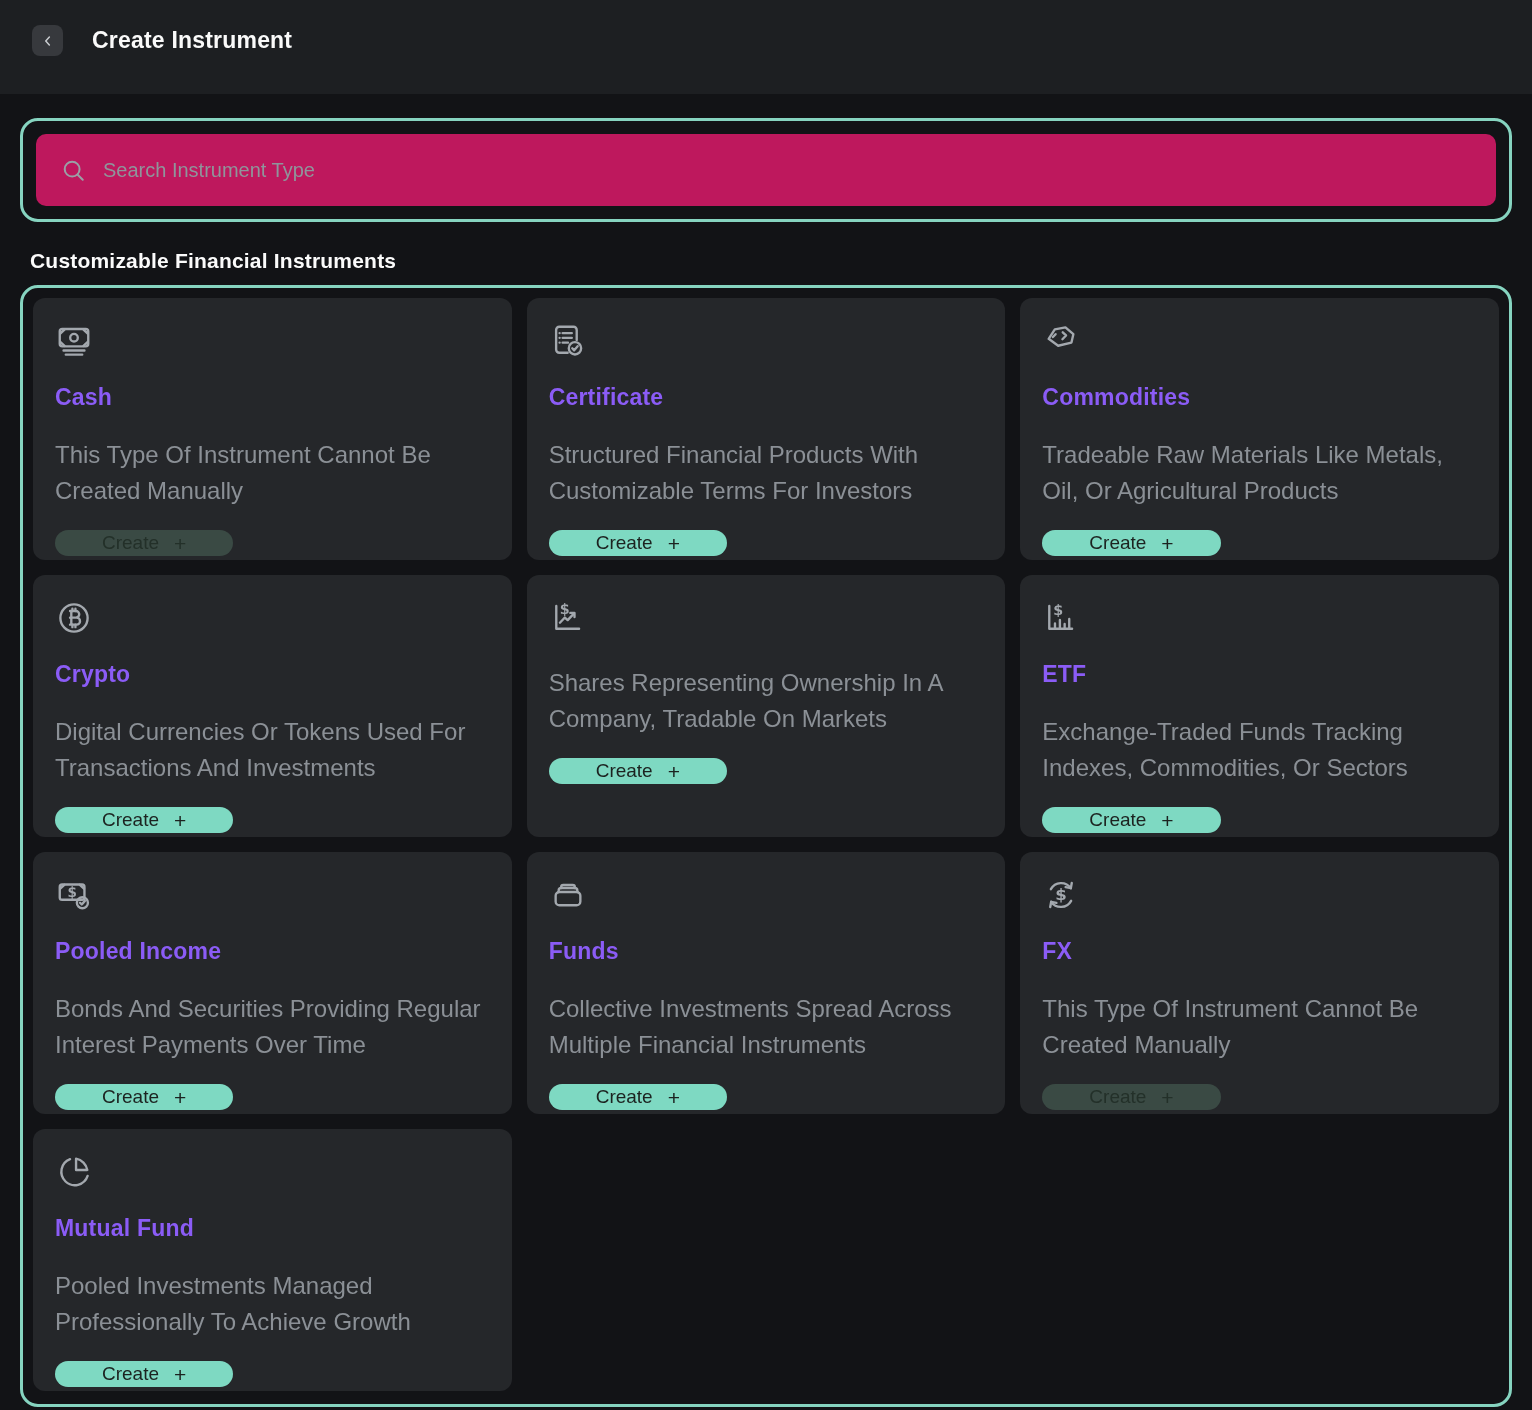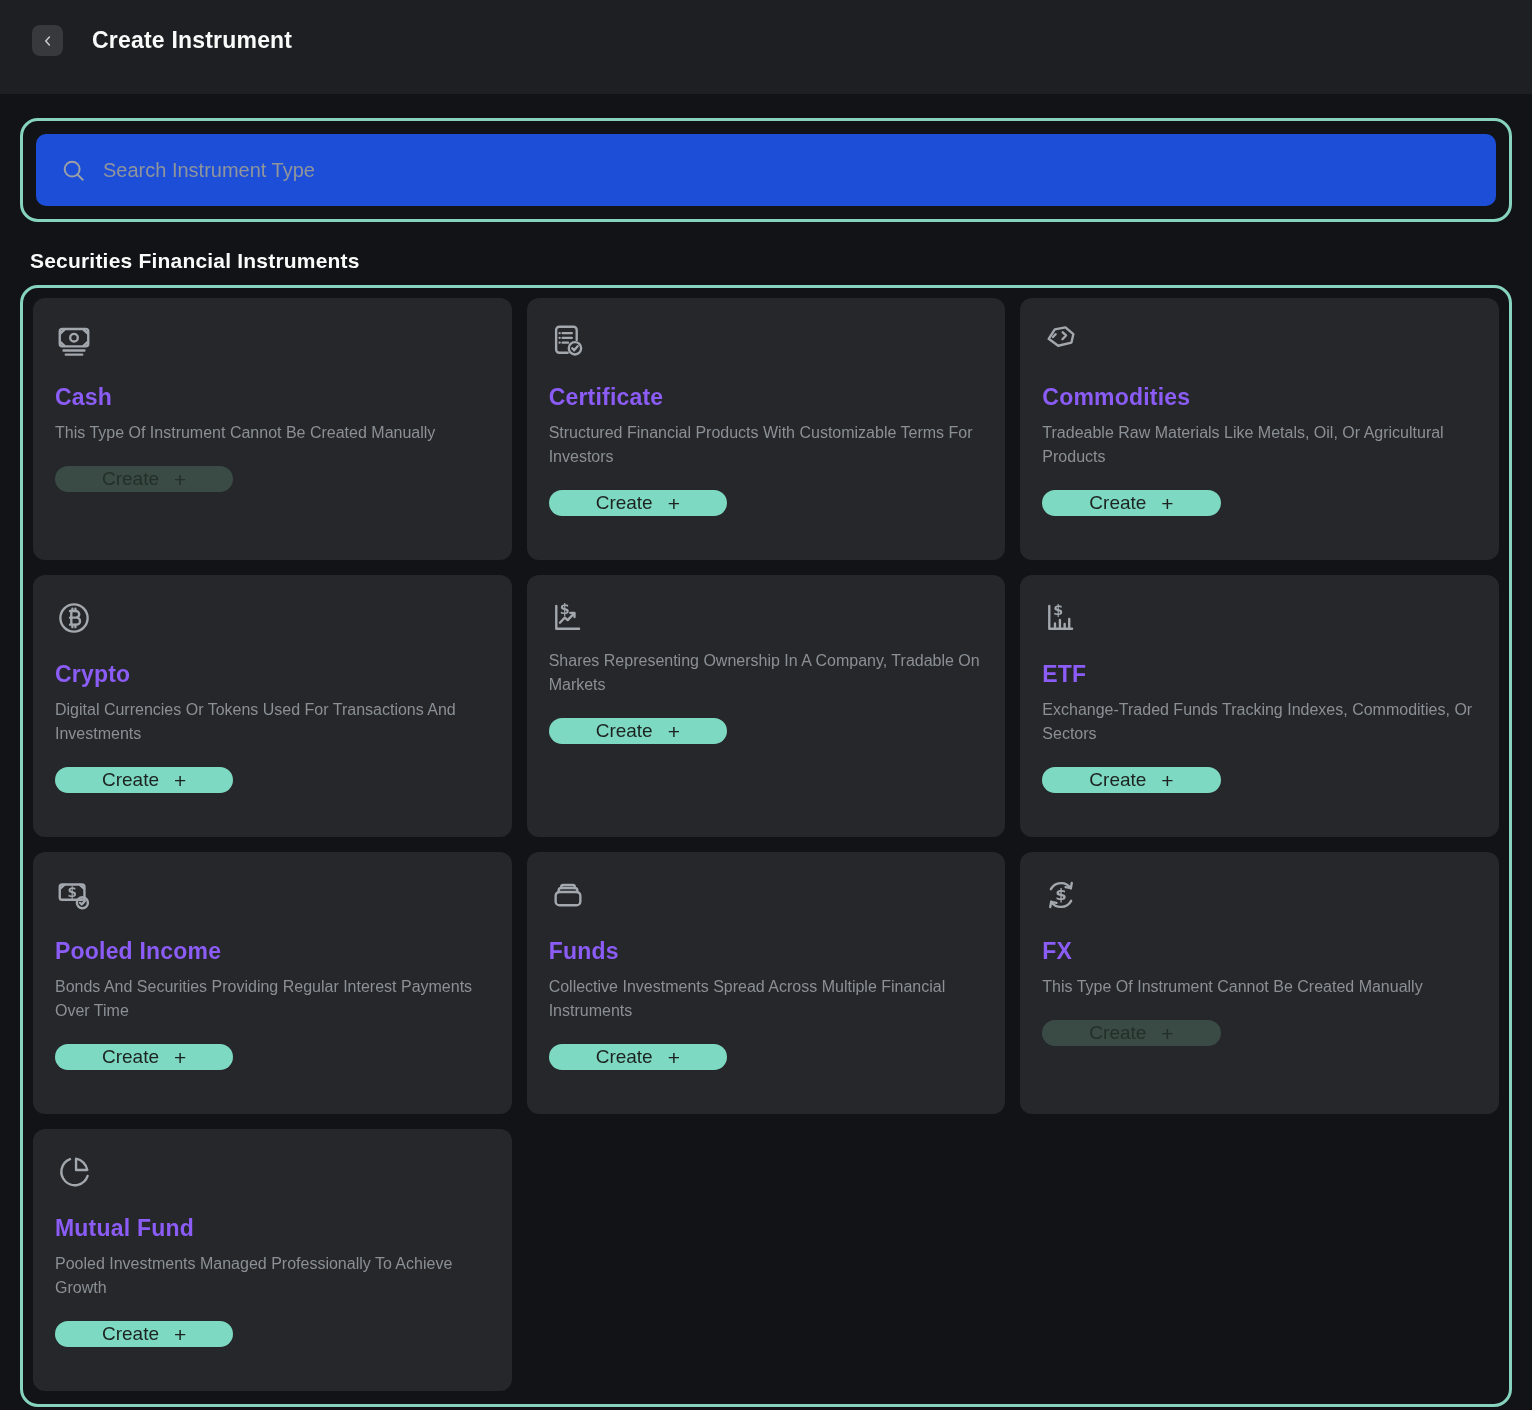--- a/index.html
+++ b/index.html
@@ -36,21 +36,21 @@
     font-size:23px;font-weight:700;letter-spacing:.2px;
     margin-left:29px;line-height:31px;color:#fafafa;
   }
   
   .search-wrap{
     margin:24px 20px 0 20px;
     border:3px solid var(--accent);border-radius:18px;
     padding:13px;
   }
   .search-field{
-    height:72px;background:#1d4ed8;border-radius:10px;
+    height:72px;background:#be185d;border-radius:10px;
     display:flex;align-items:center;padding:8px 24px;
   }
   .search-icon{display:flex;align-items:center;margin-right:16px;}
   .search-icon svg{width:27px;height:27px;stroke:#9aa0a6;fill:none;stroke-width:1.8;stroke-linecap:round;}
   .search-field input{
     flex:1;background:transparent;border:none;outline:none;
     font-family:"Liberation Sans", sans-serif;
     font-size:20px;color:#e8eaec;
   }
   .search-field input::placeholder{color:#8f959b;}
@@ -75,21 +75,21 @@
   .card-icon svg{
     width:38px;height:38px;stroke:var(--icon-color);fill:none;
     stroke-width:1.5;stroke-linecap:round;stroke-linejoin:round;
   }
   .card-icon svg text{
     fill:var(--icon-color);stroke:none;
     font-family:"DejaVu Sans", sans-serif;font-weight:600;
   }
   .card-title{margin-top:22px;font-size:23px;font-weight:700;color:#8b5cf6;letter-spacing:.2px;}
   .card-desc{
-    margin-top:10px;font-size:16px;line-height:1.5;color:var(--desc-color);
+    margin-top:26px;font-size:24px;line-height:1.5;color:var(--desc-color);
     font-weight:400;max-width:450px;
   }
   .create-btn{
     margin-top:21px;height:26px;min-width:152px;padding:0 47px;
     border:none;border-radius:18px;cursor:pointer;
     background:var(--btn-bg);color:var(--btn-text);
     font-family:"Liberation Sans", sans-serif;
     font-size:19px;font-weight:500;
     display:inline-flex;align-items:center;justify-content:center;gap:15px;
   }
@@ -117,21 +117,21 @@
       <span class="search-icon">
         <svg viewBox="0 0 24 24">
             <circle cx="10.8" cy="10.8" r="6.6"></circle>
             <path d="M15.7 15.7 L20.2 20.2"></path>
           </svg>
       </span>
       <input type="text" placeholder="Search Instrument Type" style="">
     </div>
   </div>
 
-  <h2 class="section-title">Securities Financial Instruments</h2>
+  <h2 class="section-title">Customizable Financial Instruments</h2>
 
   <div class="grid-wrap">
     <div class="grid" id="cards-grid">
         <div class="card disabled">
     <span class="card-icon"><svg viewBox="0 0 24 24">
               <rect x="3" y="4.4" width="18" height="11" rx="1.6"></rect>
               <circle cx="12" cy="9.9" r="2.4"></circle>
               <path d="M3.3 7.4 L6 4.8 M20.7 7.4 L18 4.8 M3.3 12.5 L6 15.1 M20.7 12.5 L18 15.1"></path>
               <path d="M5.4 18 H18.6 M6.8 20.6 H17.2"></path>
             </svg></span>

